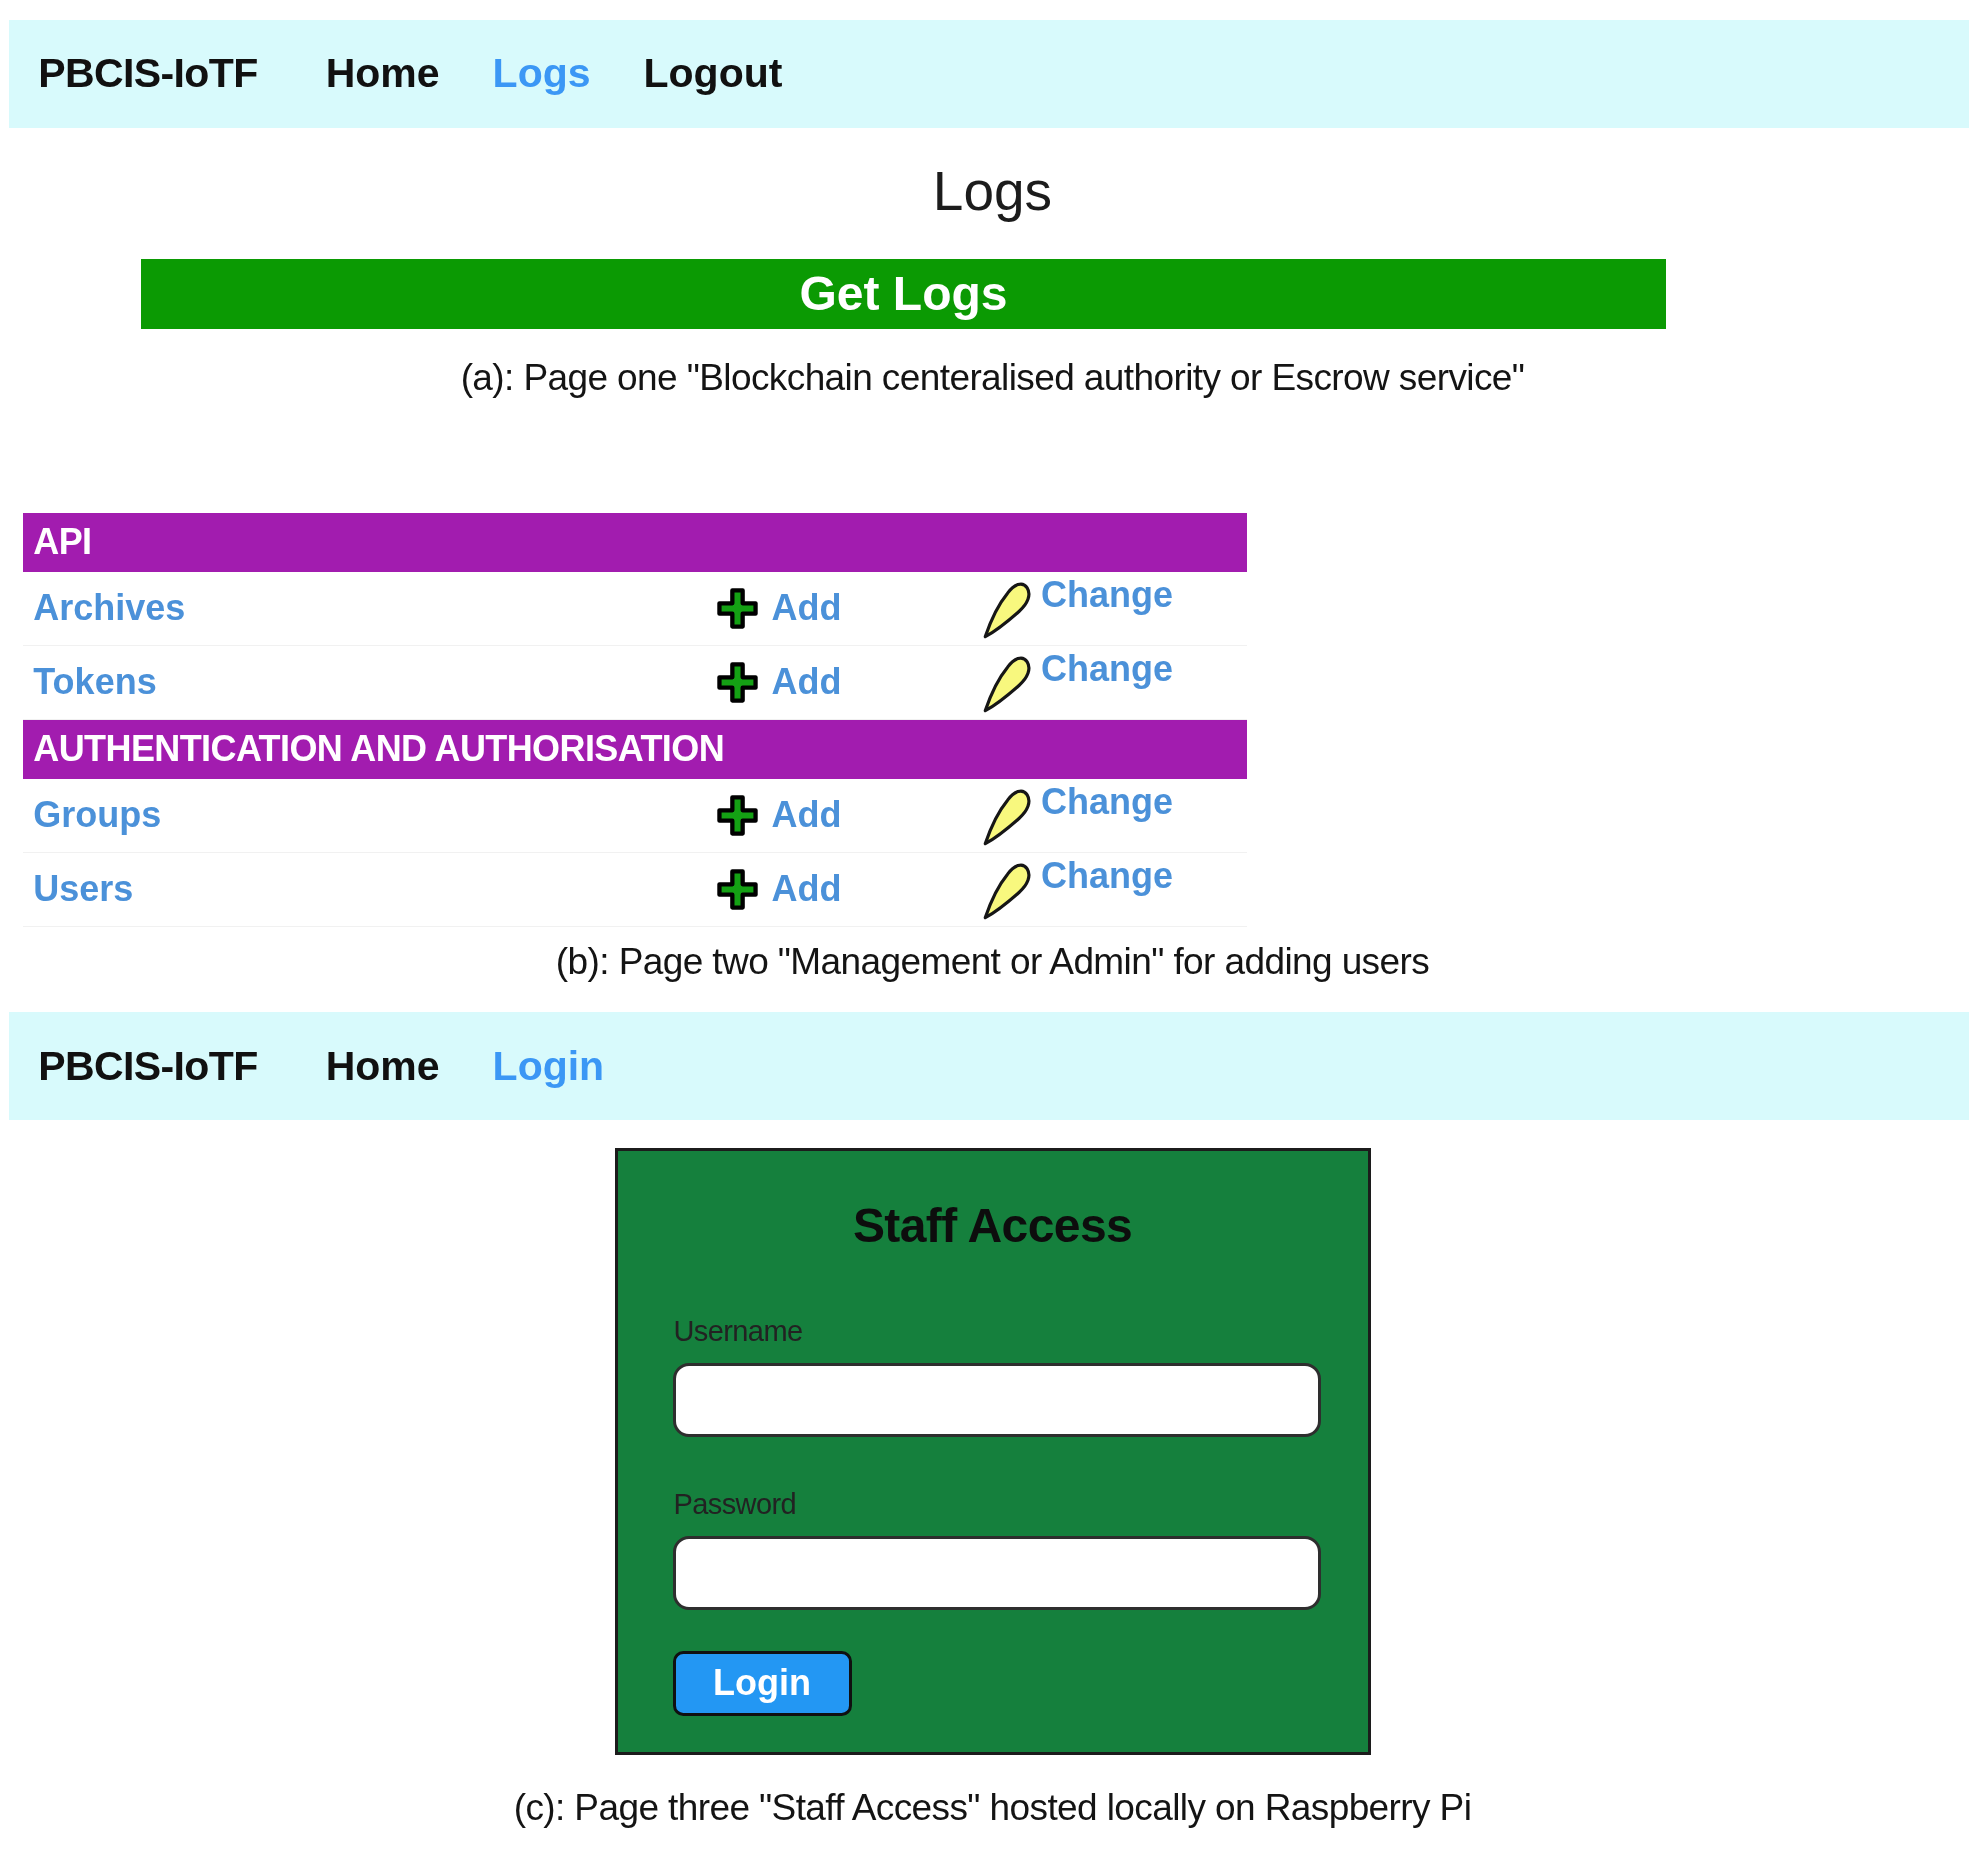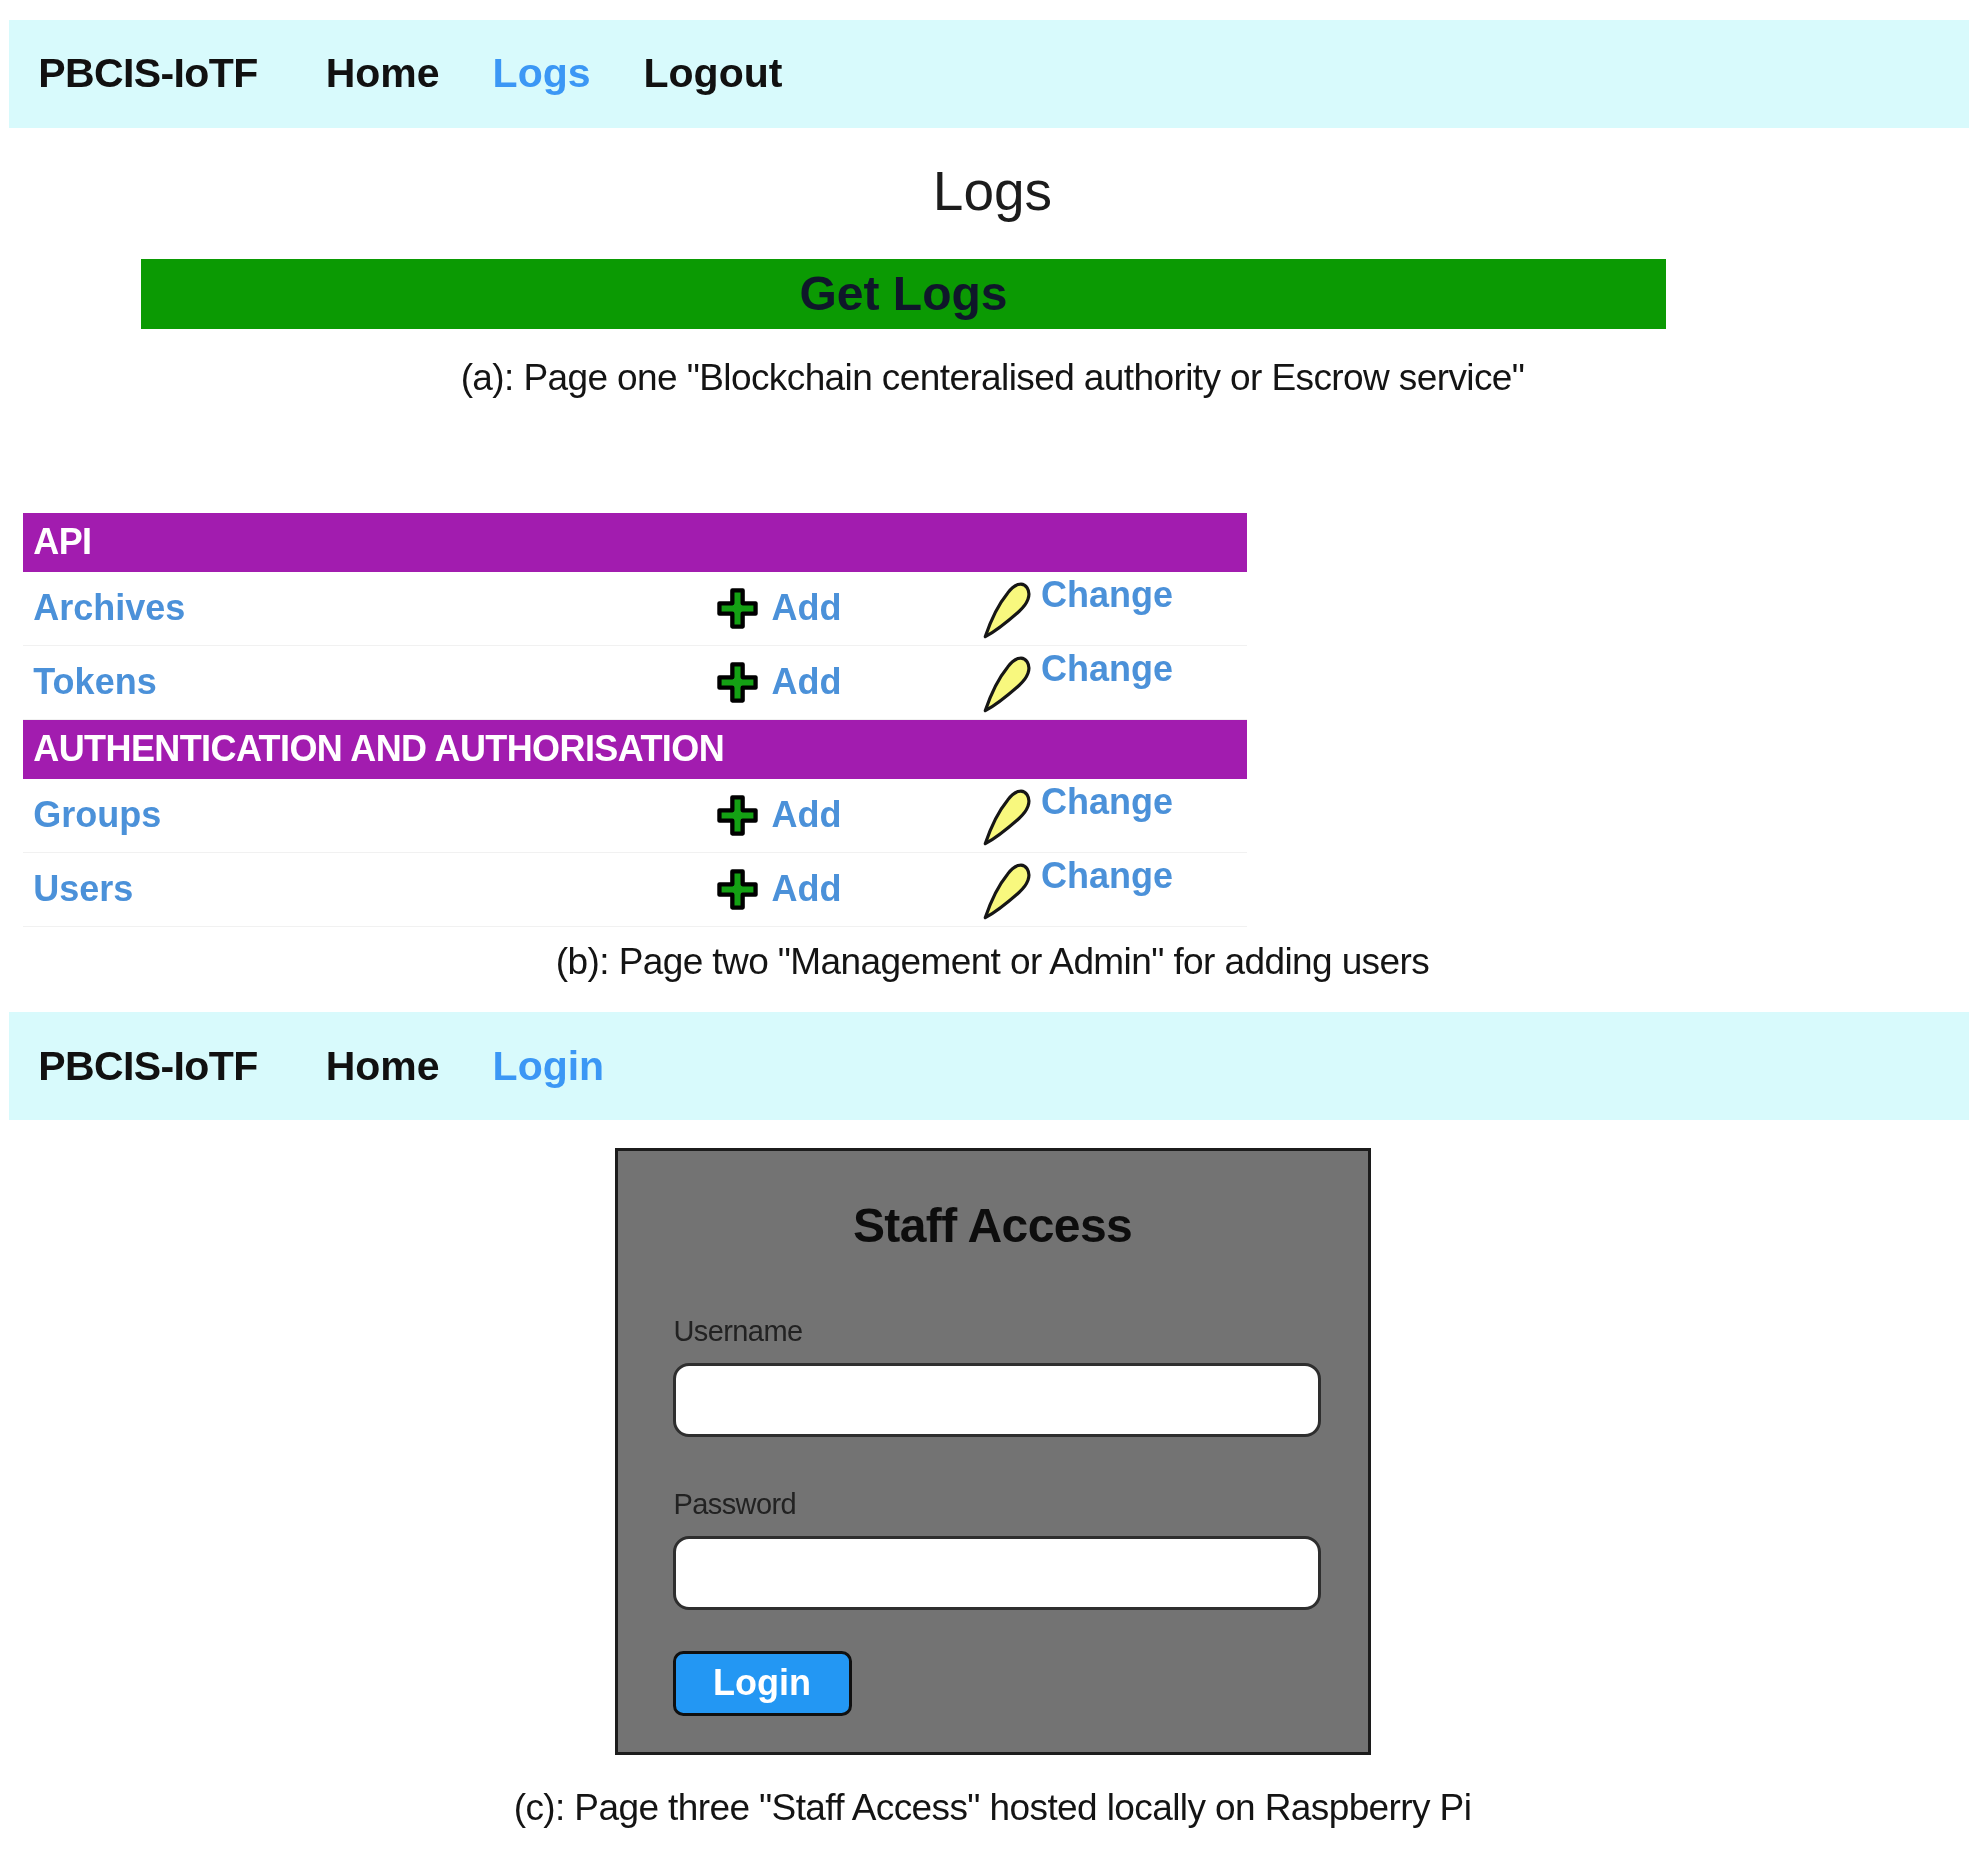--- a/index.html
+++ b/index.html
@@ -37,21 +37,21 @@
     font-weight: 400;
     color: #1c1c1c;
     height: 69px;
     line-height: 69px;
   }
   .get-logs-btn {
     margin: 33px 0 0 141px;
     width: 1525px;
     height: 70px;
     background: #0b9a03;
-    color: #0f172a;
+    color: #ffffff;
     font-weight: bold;
     font-size: 48px;
     display: flex;
     align-items: center;
     justify-content: center;
     letter-spacing: 0px;
     cursor: pointer;
   }
   .caption {
     margin-top: 26.4px;
@@ -91,21 +91,21 @@
   .icon-plus   { width: 43px; height: 43px; margin-right: 12.6px; flex: 0 0 auto; }
   .icon-pencil { width: 53px; height: 68px; margin-right: 8px; flex: 0 0 auto; }
   .caption-b { margin-top: 12.6px; }
 
   
   .staff-panel {
     margin: 27.6px auto 0 auto;
     width: 756px;
     height: 607px;
     border: 3.4px solid #1c1c1c;
-    background: #737373;
+    background: #15803d;
   }
   .staff-title {
     margin-top: 47px;
     text-align: center;
     font-size: 48px;
     font-weight: bold;
     color: #0d0d0d;
     letter-spacing: -0.6px;
   }
   .field-label {

